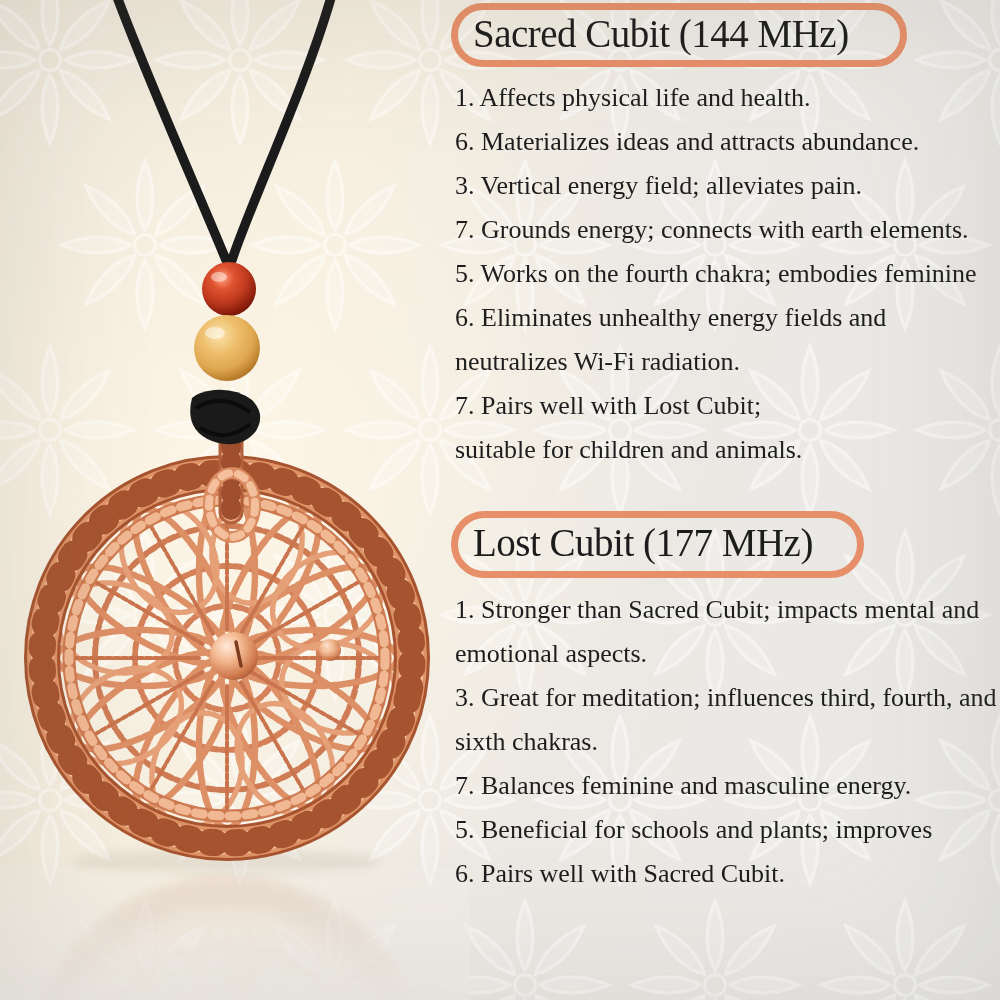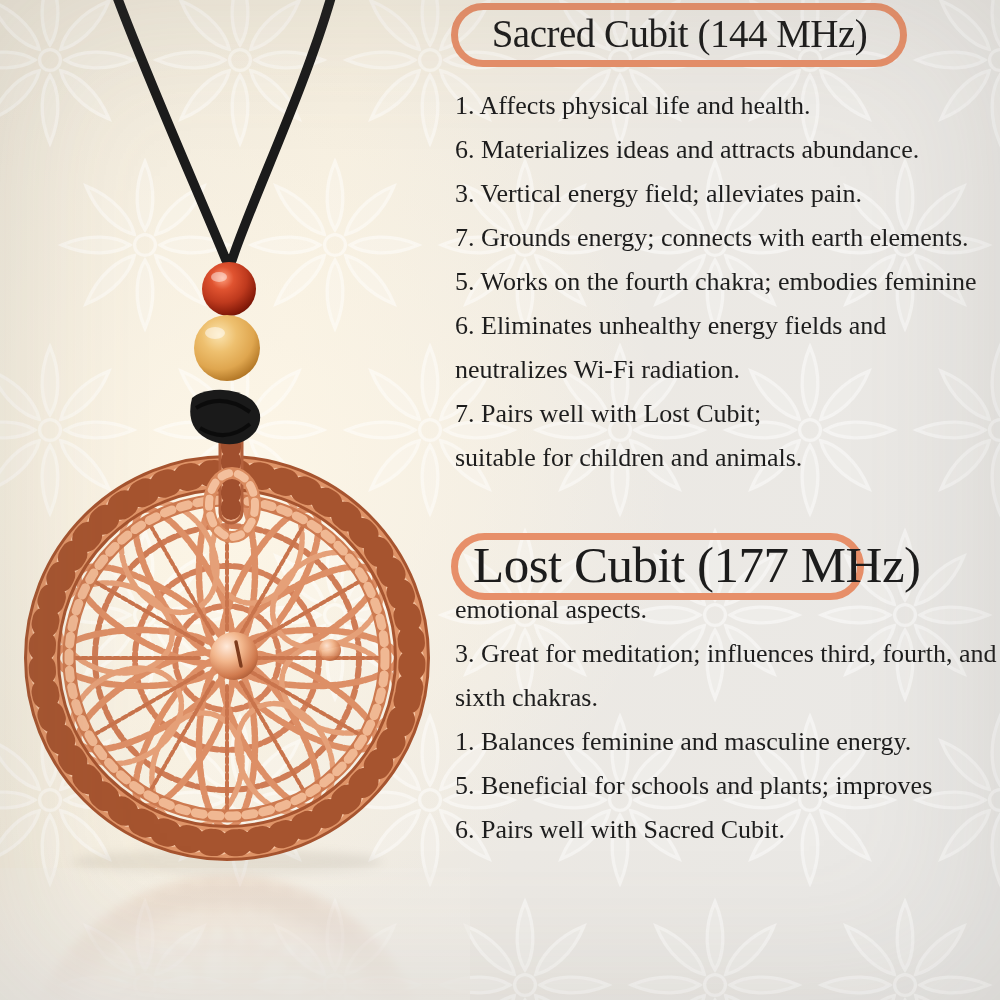--- a/index.html
+++ b/index.html
@@ -18,24 +18,24 @@
   }
   svg{display:block;}
   .bg-pattern{position:absolute;left:0;top:0;z-index:2;opacity:0.55;}
   .photo{position:absolute;left:0;top:0;z-index:3;}
   .title-box{
     position:absolute;z-index:5;display:flex;align-items:center;
     border:7px solid #e78f69;border-radius:40px;box-sizing:border-box;
     padding:0 14px 4px 15px;color:#1c1c1c;white-space:nowrap;
     letter-spacing:-0.5px;
   }
-  #sacred-title-box{left:451px;top:3px;width:456px;height:64px;font-size:39px;justify-content:center;}
-  #lost-title-box{left:451px;top:511px;width:413px;height:67px;font-size:51px;margin-top:22px;}
+  #sacred-title-box{left:451px;top:3px;width:456px;height:64px;font-size:39px;}
+  #lost-title-box{left:451px;top:511px;width:413px;height:67px;font-size:39px;}
   .benefit-list{position:absolute;left:455px;z-index:5;color:#1d1d1d;}
-  #sacred-list{top:84px;}
+  #sacred-list{top:76px;}
   #lost-list{top:588px;}
   .line{height:44px;display:flex;align-items:center;font-size:26px;white-space:nowrap;}
 </style>
 </head>
 <body>
 
 <div class="glow"></div>
 
 <svg class="bg-pattern" width="1000" height="1000" aria-hidden="true">
   <defs>
@@ -231,21 +231,22 @@
   <div class="line">6. Eliminates unhealthy energy fields and</div>
   <div class="line">neutralizes Wi-Fi radiation.</div>
   <div class="line">7. Pairs well with Lost Cubit;</div>
   <div class="line">suitable for children and animals.</div>
 </div>
 
 <div class="title-box" id="lost-title-box">
   <span>Lost Cubit (177 MHz)</span>
 </div>
 <div class="benefit-list" id="lost-list">
+  <div class="line">1. Stronger than Sacred Cubit; impacts mental and</div>
   <div class="line">emotional aspects.</div>
   <div class="line">3. Great for meditation; influences third, fourth, and</div>
   <div class="line">sixth chakras.</div>
-  <div class="line">1. Balances feminine and masculine energy.</div>
+  <div class="line">7. Balances feminine and masculine energy.</div>
   <div class="line">5. Beneficial for schools and plants; improves</div>
   <div class="line">6. Pairs well with Sacred Cubit.</div>
 </div>
 
 <div class="vignette"></div>
 
 </body></html>

